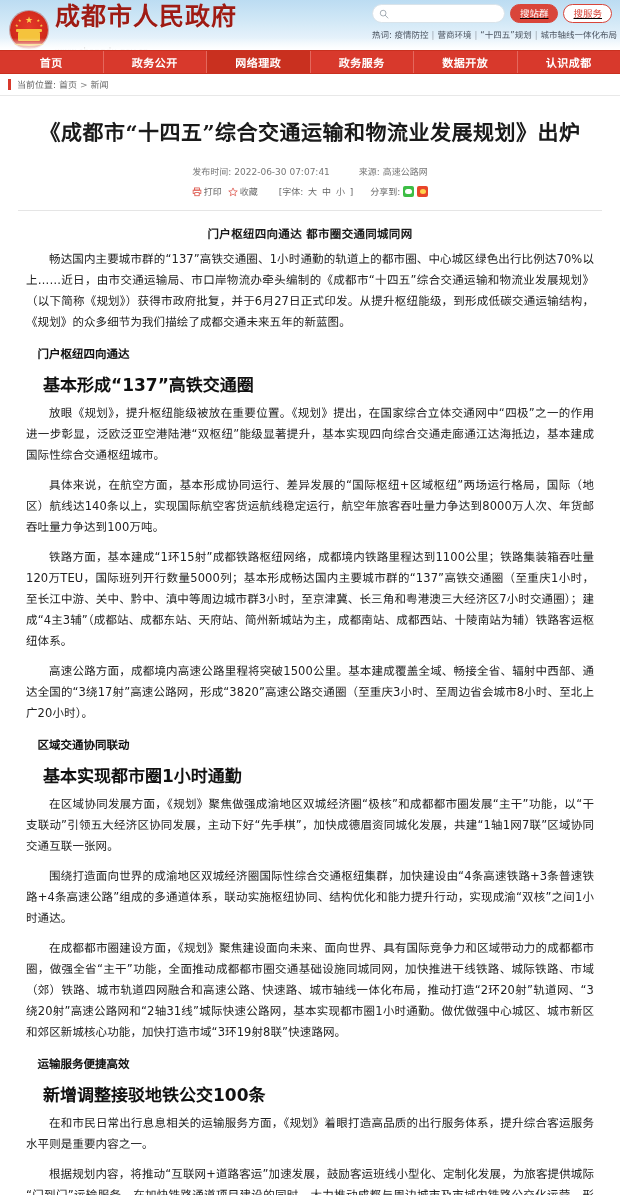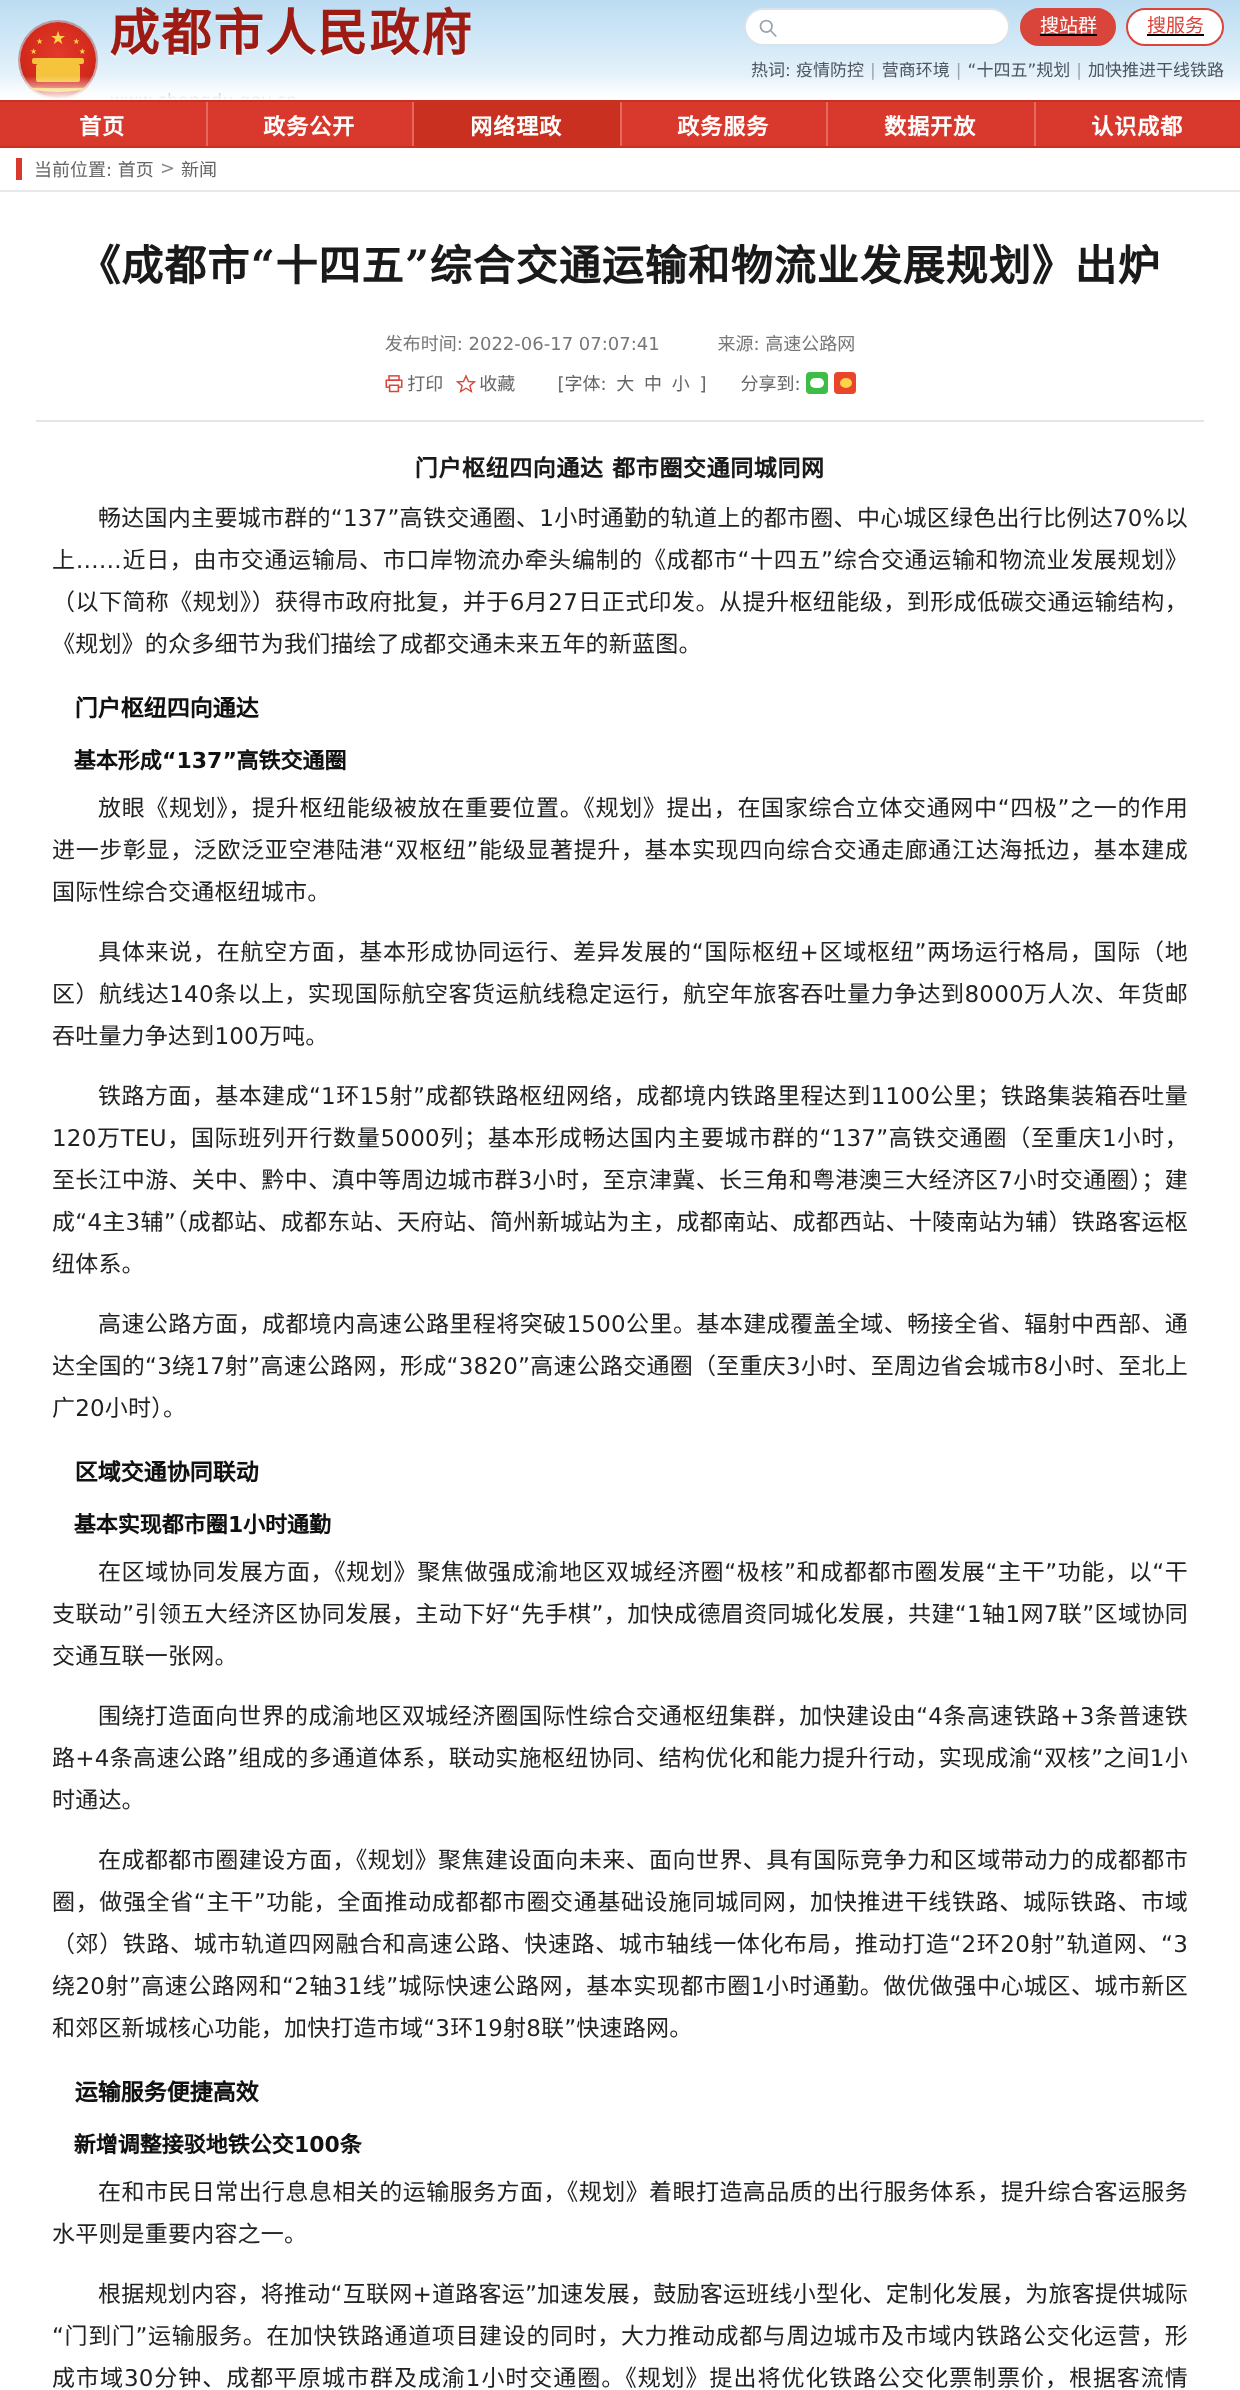--- a/index.html
+++ b/index.html
@@ -170,21 +170,21 @@
   .p {
     font-size: 11.5px; line-height: 21px; color: #222;
     text-indent: 2em; margin: 0 0 9px; text-align: justify;
     letter-spacing: .1px;
   }
   .h-sec {
     font-size: 11.5px; font-weight: bold; color: #111;
     margin: 12px 0 7px; text-indent: 1em;
   }
   .h-sub {
-    font-size: 11px; font-weight: bold; color: #111;
+    font-size: 17px; font-weight: bold; color: #111;
     margin: 10px 0 7px; text-indent: 1em;
   }
 </style>
 </head>
 <body>
 
 <div class="header">
   <div class="header-left">
     <div class="emblem">
       <span class="star-big">★</span>
@@ -208,21 +208,21 @@
           <circle cx="6.6" cy="6.6" r="4.6" fill="none" stroke="#9aa4ad" stroke-width="1.4"></circle>
           <line x1="10" y1="10" x2="14.2" y2="14.4" stroke="#9aa4ad" stroke-width="1.4" stroke-linecap="round"></line>
         </svg>
         <input class="search-input" type="text" placeholder="" style="">
       </div>
       <div class="btn-pill solid">搜站群</div>
       <div class="btn-pill ghost">搜服务</div>
     </div>
     <div class="hotwords">
       <span class="label">热词:</span>
-      <a href="#">疫情防控</a><span class="sep">|</span><a href="#">营商环境</a><span class="sep">|</span><a href="#">“十四五”规划</a><span class="sep">|</span><a href="#">加快推进干线铁路</a>
+      <a href="#">疫情防控</a><span class="sep">|</span><a href="#">营商环境</a><span class="sep">|</span><a href="#">“十四五”规划</a><span class="sep">|</span><a href="#">城市轴线一体化布局</a>
     </div>
   </div>
 </div>
 
 <div class="nav">
   <div class="nav-item">首页</div>
   <div class="nav-item">政务公开</div>
   <div class="nav-item active">网络理政</div>
   <div class="nav-item">政务服务</div>
   <div class="nav-item">数据开放</div>
@@ -238,21 +238,21 @@
   <a href="#">新闻</a>
 </div>
 
 <div class="wrap">
   <div class="article">
 
     <div class="art-title">《成都市“十四五”综合交通运输和物流业发展规划》出炉</div>
 
     <div class="art-meta">
       <span>发布时间:</span>
-      <span>2022-06-17 07:07:41</span>
+      <span>2022-06-30 07:07:41</span>
       <span class="src">来源:</span>
       <span>高速公路网</span>
     </div>
 
     <div class="art-tools">
       <span class="tool">
         <svg viewBox="0 0 16 16">
           <rect x="4" y="1.5" width="8" height="3.5" fill="none" stroke="#d9453a" stroke-width="1.2"></rect>
           <rect x="1.8" y="5" width="12.4" height="5.5" fill="none" stroke="#d9453a" stroke-width="1.2"></rect>
           <rect x="4.5" y="9" width="7" height="5" fill="#fff" stroke="#d9453a" stroke-width="1.2"></rect>

